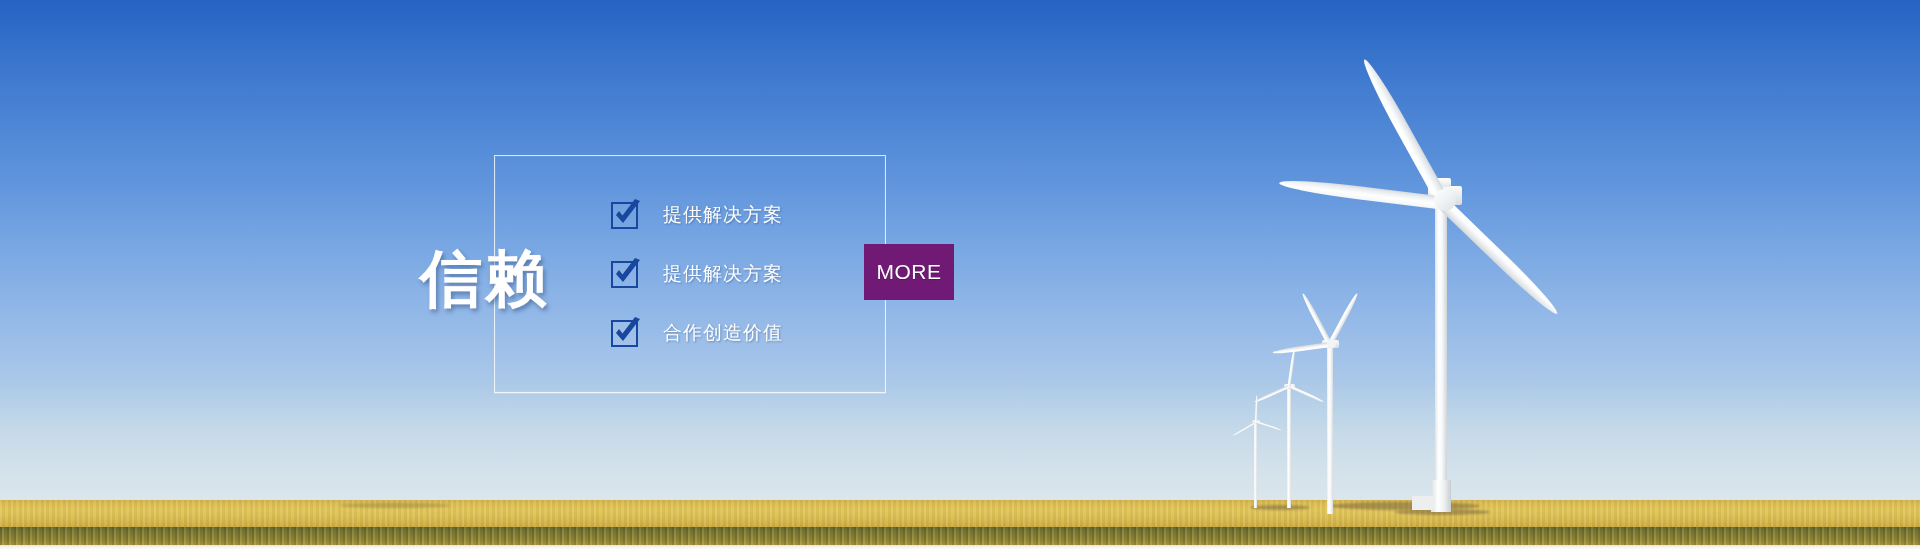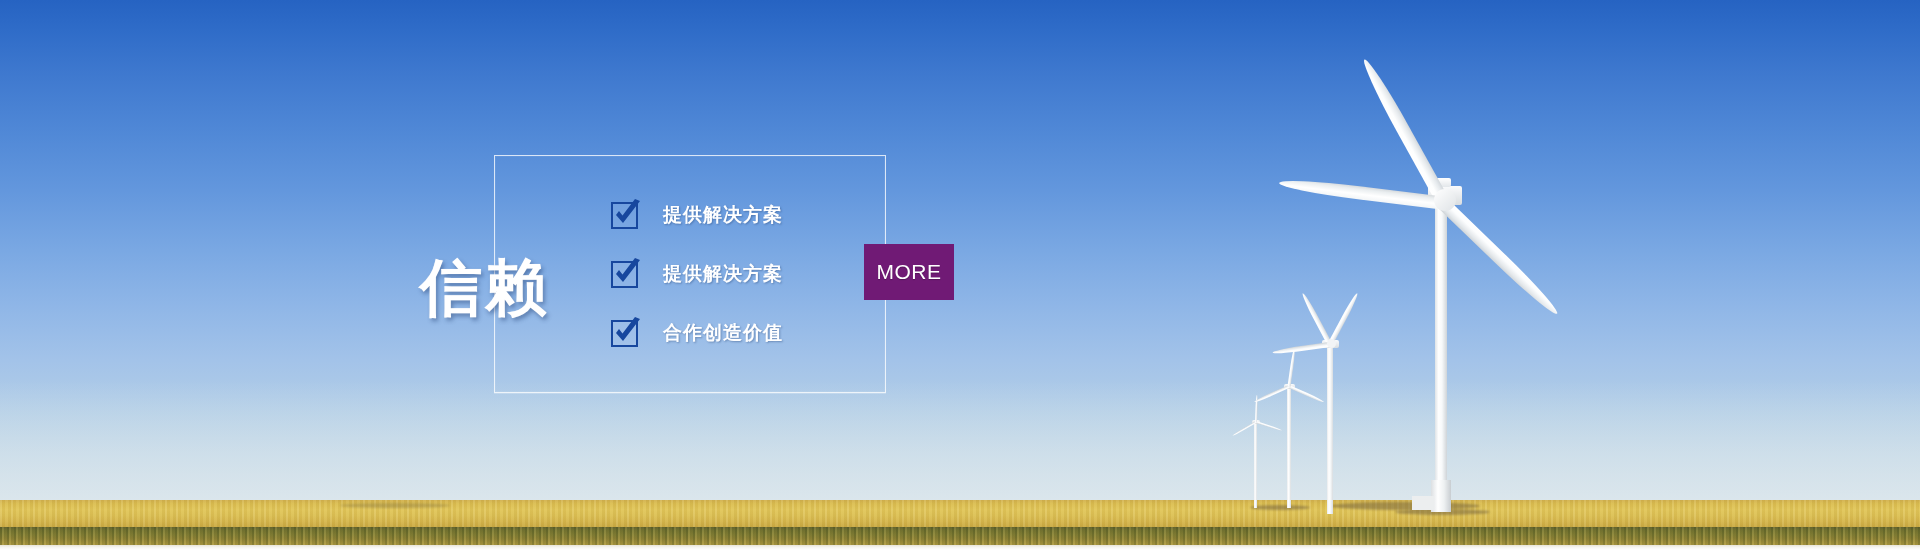--- a/index.html
+++ b/index.html
@@ -127,35 +127,35 @@
     position:absolute;
     left:494px; top:155px;
     width:392px; height:238px;
     border:1px solid rgba(255,255,255,.78);
     box-shadow:0 1px 0 rgba(255,255,255,.22), inset 0 0 0 1px rgba(255,255,255,.06);
   }
 
   
   .headline {
     position:absolute;
-    left:420px; top:257px;
+    left:420px; top:248px;
     font-size:62px;
     font-weight:bold;
     color:#ffffff;
     letter-spacing:3px;
     line-height:1;
     text-shadow:2px 3px 4px rgba(30,60,110,.45), 0 0 1px rgba(255,255,255,.8);
     white-space:nowrap;
     font-family:"DejaVu Sans","Liberation Sans",sans-serif;
   }
 
   
   .checklist {
     position:absolute;
-    left:611px; top:200px;font-weight:bold;
+    left:611px; top:200px;
   }
   .check-row {
     display:flex;
     align-items:center;
     height:30px;
     margin-bottom:29px;
   }
   .check-row:last-child { margin-bottom:0; }
   .check-box {
     position:relative;

